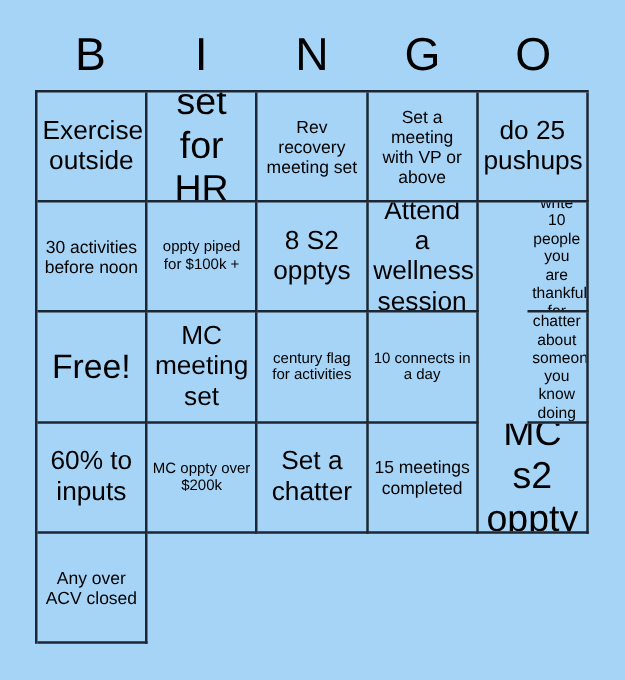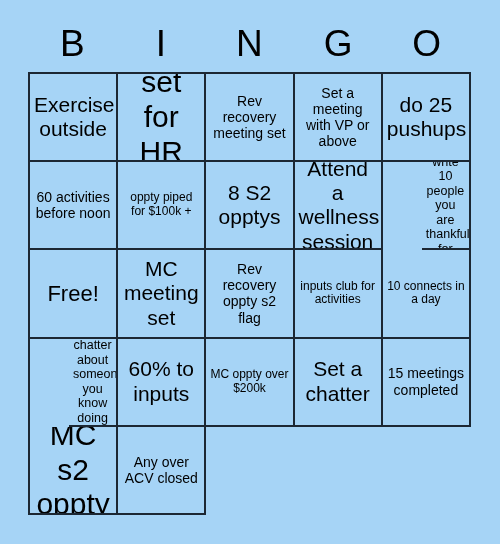--- a/index.html
+++ b/index.html
@@ -66,21 +66,21 @@
   }
   .cell span {
     display: block;
     width: 100%;
   }
   .fs-xs { font-size: 12.5px; margin-left: 39px; }
   .fs-s  { font-size: 14px; }
   .fs-m  { font-size: 12px; }
   .fs-l  { font-size: 21px; }
   .fs-xl { font-size: 30px; }
-  .fs-free { font-size: 22px; }
+  .fs-free { font-size: 27px; }
 </style>
 </head>
 <body style="background: rgb(166, 212, 246);">
 
 <div class="card">
 
   <div class="header-row">
     <div class="header-cell">B</div>
     <div class="header-cell">I</div>
     <div class="header-cell">N</div>
@@ -100,47 +100,44 @@
         <span>Rev recovery meeting set</span>
       </div>
     <div class="cell fs-s">
         <span>Set a meeting with VP or above</span>
       </div>
 
     <div class="cell fs-l">
         <span>do 25 pushups</span>
       </div>
     <div class="cell fs-s">
-        <span>60 activities before noon</span>
+        <span>30 activities before noon</span>
       </div>
     <div class="cell fs-m">
         <span>oppty piped for $100k +</span>
       </div>
     <div class="cell fs-l">
         <span>8 S2 opptys</span>
       </div>
 
     <div class="cell fs-l">
         <span>Attend a wellness session</span>
       </div>
     <div class="cell fs-xs">
         <span>write 10 people you are thankful for</span>
       </div>
     <div class="cell fs-free">
         <span>Free!</span>
       </div>
     <div class="cell fs-l">
         <span>MC meeting set</span>
       </div>
-    <div class="cell fs-s">
-        <span>Rev recovery oppty s2 flag</span>
-      </div>
 
     <div class="cell fs-m">
-        <span>inputs club for activities</span>
+        <span>century flag for activities</span>
       </div>
     <div class="cell fs-m">
         <span>10 connects in a day</span>
       </div>
     <div class="cell fs-xs">
         <span>Post on chatter about someone you know doing a great job</span>
       </div>
     <div class="cell fs-l">
         <span>60% to inputs</span>
       </div>

